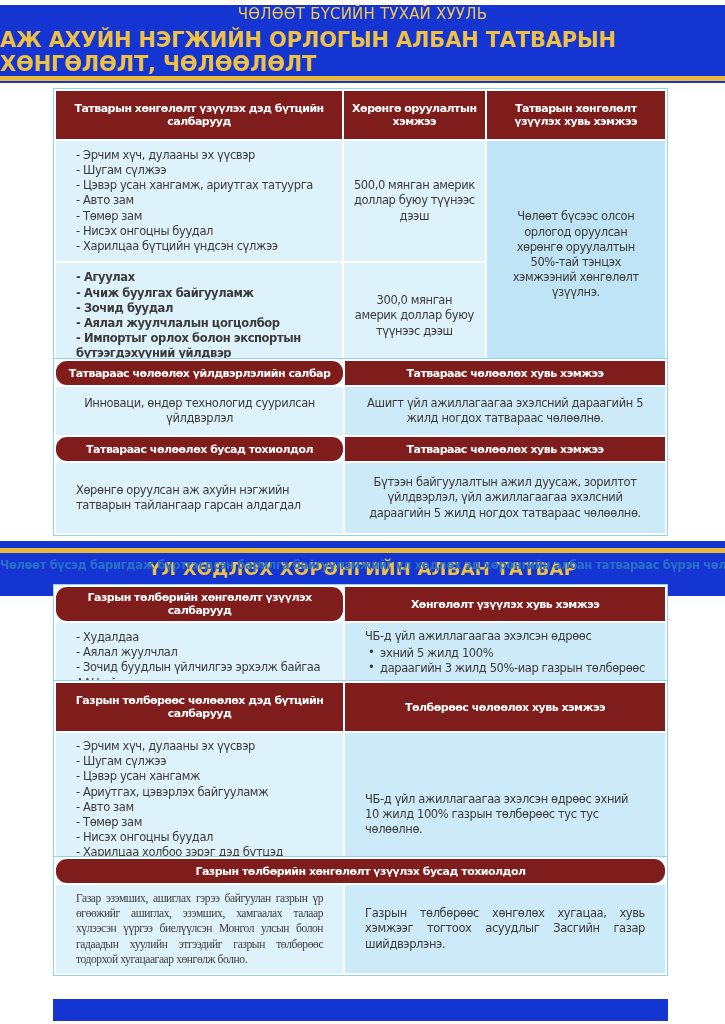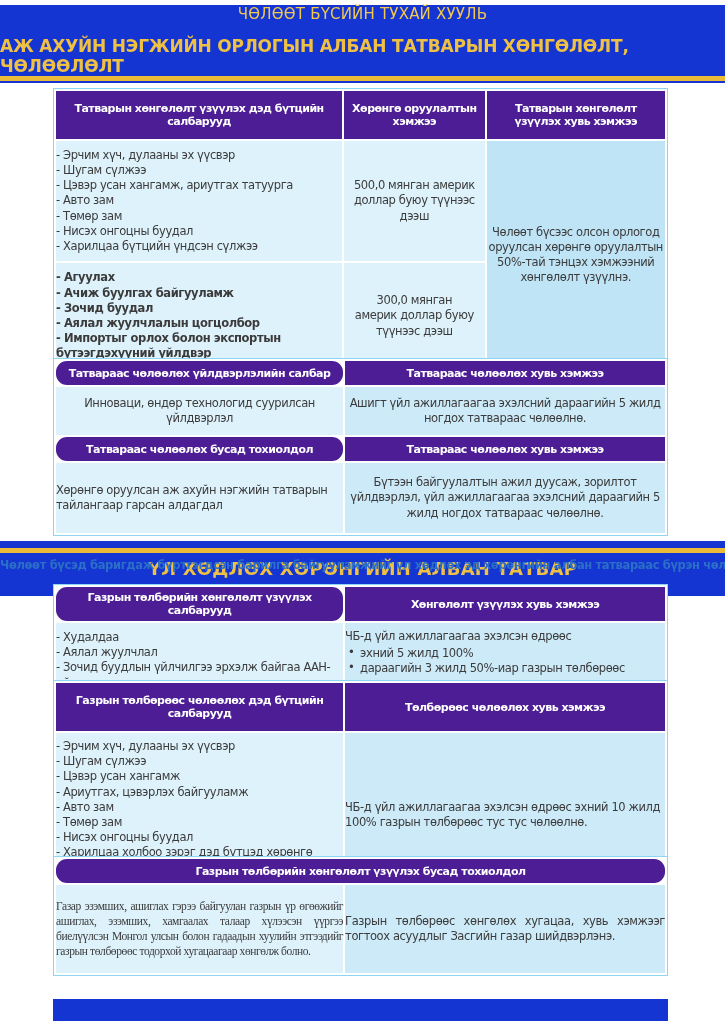--- a/index.html
+++ b/index.html
@@ -4,38 +4,38 @@
 <style>
   html,body{margin:0;padding:0;background:#ffffff;}
   .page{position:relative;width:725px;height:1024px;background:#ffffff;overflow:hidden;
         font-family:"DejaVu Sans",sans-serif;color:#3b3b3b;}
 
   
   .band{position:absolute;left:0;right:0;background:#1535d2;display:flex;flex-direction:column;
         justify-content:space-between;align-items:center;}
   .band-top{top:5px;height:71px;padding-bottom:7px;}
   .band-line1{color:#f2c94f;font-size:15px;letter-spacing:0.2px;margin-bottom:3px;}
-  .band-line2{color:#eec044;font-size:17px;font-weight:bold;letter-spacing:-0.2px;}
+  .band-line2{color:#eec044;font-size:21px;font-weight:bold;letter-spacing:-0.2px;}
   .rule{position:absolute;left:0;right:0;height:5px;background:#e9bb39;}
   .rule-top{top:76px;}
 
   
   .band-mid{top:541px;height:41px;justify-content:center;padding:7px;}
   .band-mid-title{color:#eec044;font-size:18px;font-weight:bold;letter-spacing:0.2px;}
   .rule-mid{top:548px;}
   .subtitle{position:absolute;top:558px;left:0;right:0;text-align:center;color:#2b6fc6;
             font-size:11.5px;letter-spacing:-0.35px;white-space:nowrap;font-weight:bold;}
 
   
   .tbl{position:absolute;left:53px;width:615px;border:1px solid #8fd4f0;background:#ffffff;
        border-collapse:separate;border-spacing:2px;table-layout:fixed;}
-  .tbl th{background:#4c1d95;color:#ffffff;font-size:11px;font-weight:bold;letter-spacing:-0.5px;
+  .tbl th{background:#7f1d1d;color:#ffffff;font-size:11px;font-weight:bold;letter-spacing:-0.5px;
           text-align:center;vertical-align:middle;padding:4px 4px;}
   .tbl td{font-size:11.5px;letter-spacing:-0.4px;line-height:1.32;vertical-align:middle;
-          padding:6px 0;}
+          padding:6px 20px;}
   .cell-left{background:#def2fb;text-align:left;}
   .cell-right{background:#cdeaf8;}
   .cell-center{text-align:center;}
   .cell-merged{background:#bfe4f6;text-align:center;}
   .list > div{padding:0;}
   .bullets{margin-top:2px;}
   .bullets > div{position:relative;padding-left:15px;}
   .bullets > div::before{content:"\2022";position:absolute;left:3px;top:-1px;}
   .justify{text-align:justify;}
   .t1{top:88px;}  .t2{top:358px;}  .t3{top:584px;}  .t4{top:680px;}  .t5{top:856px;}

